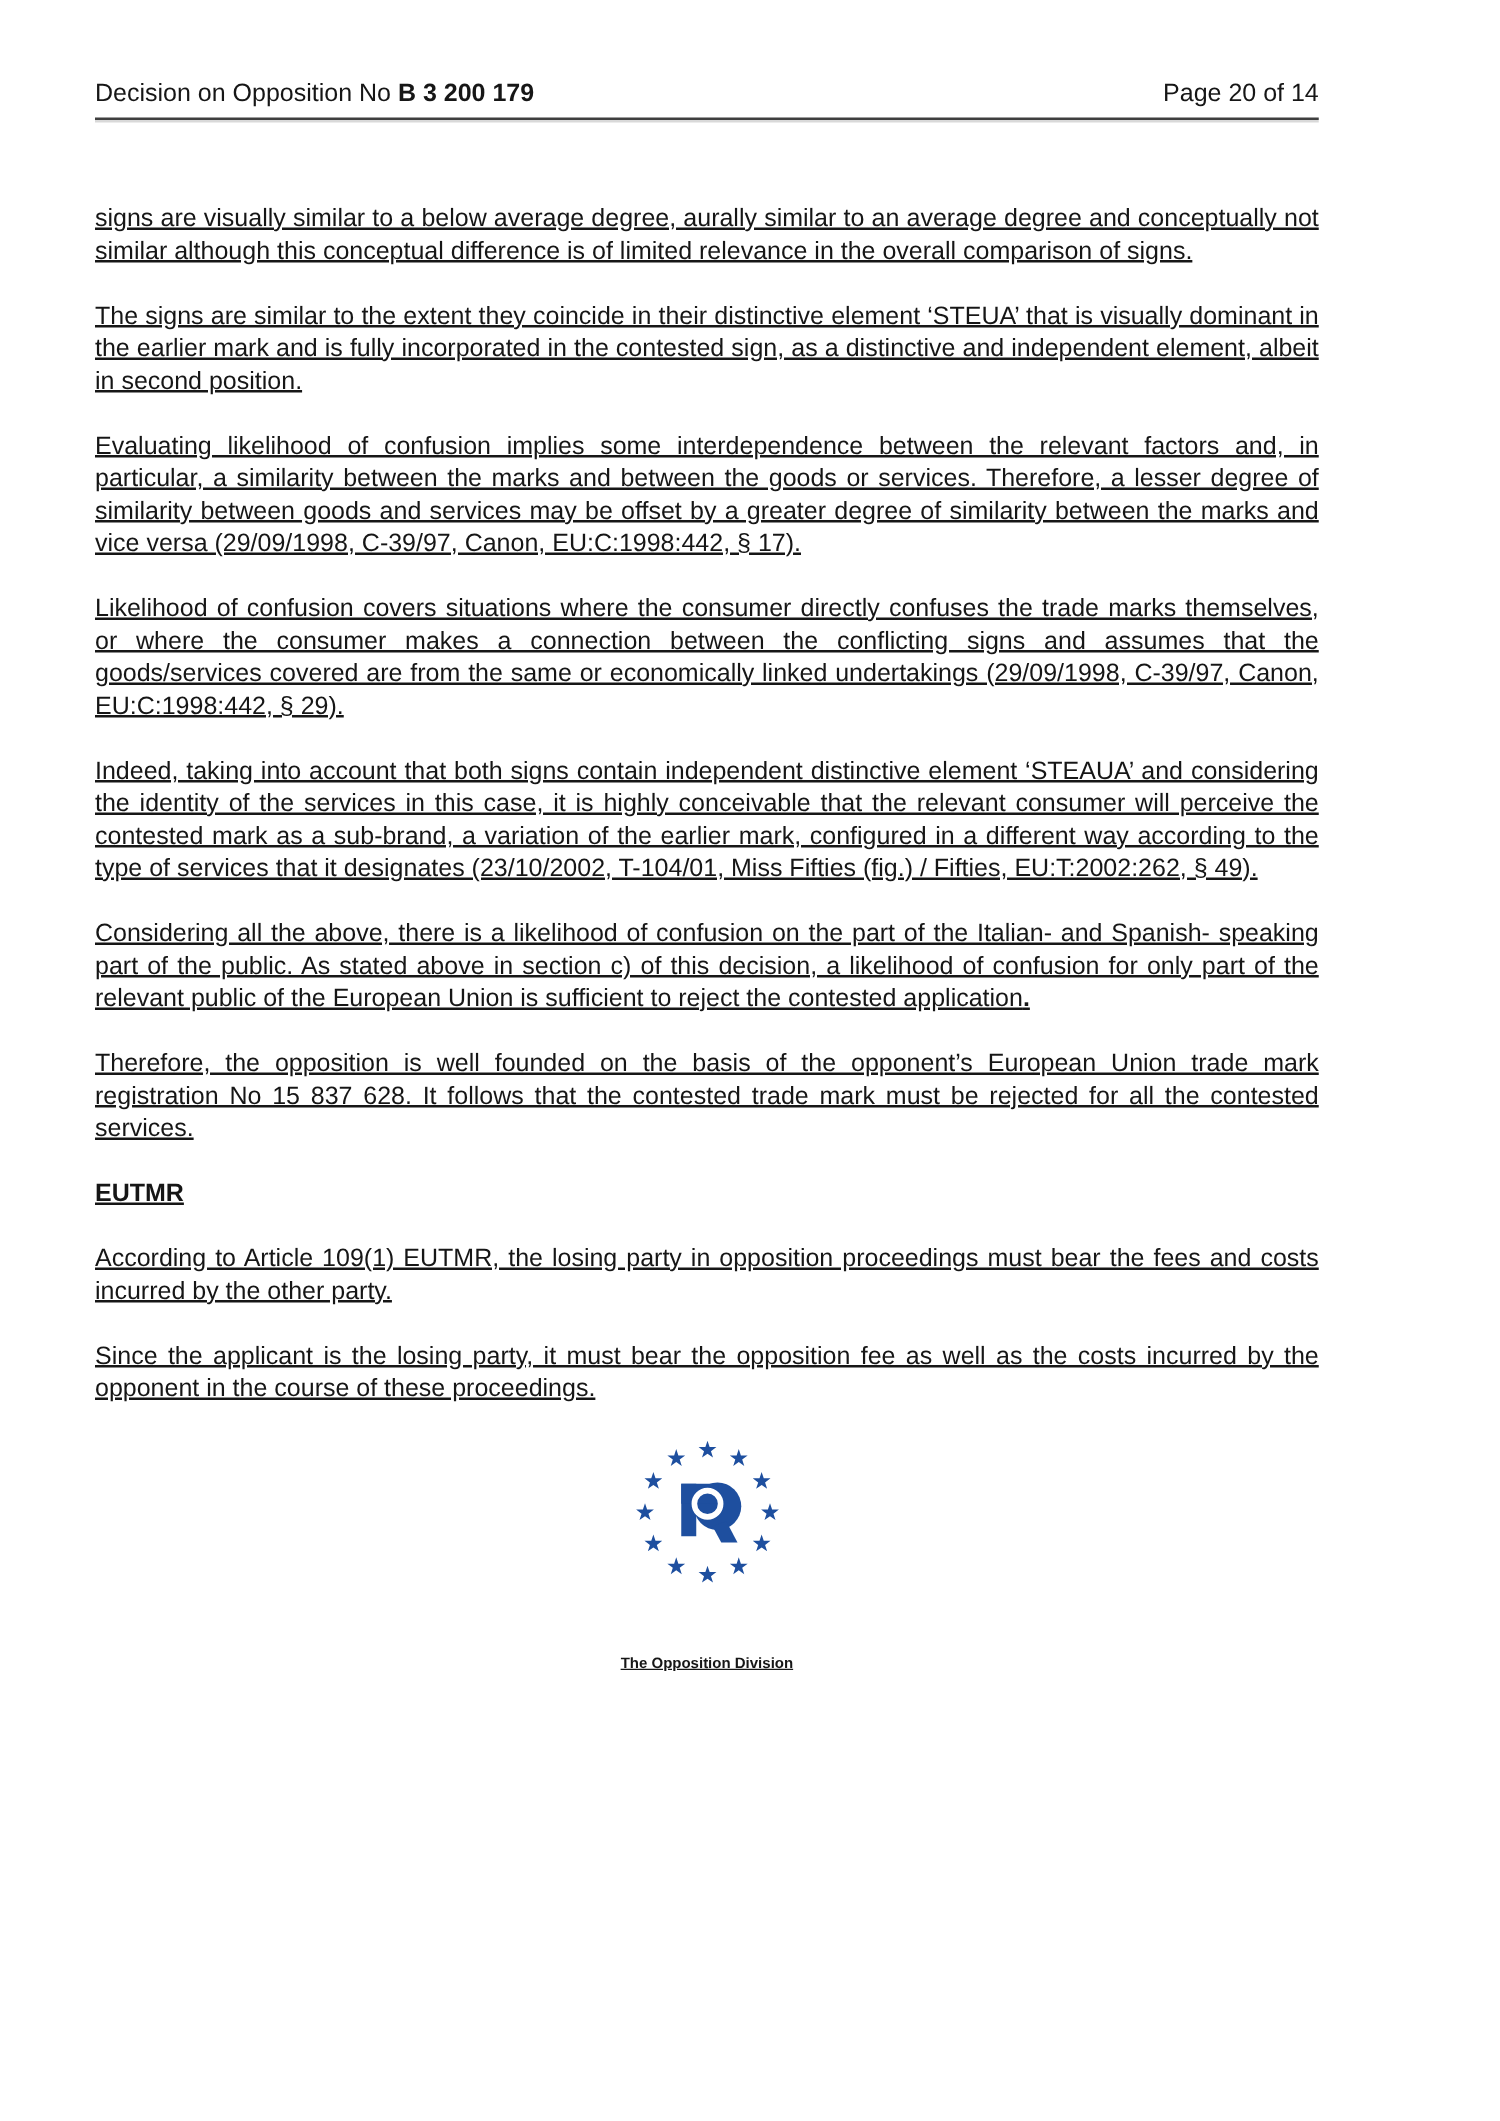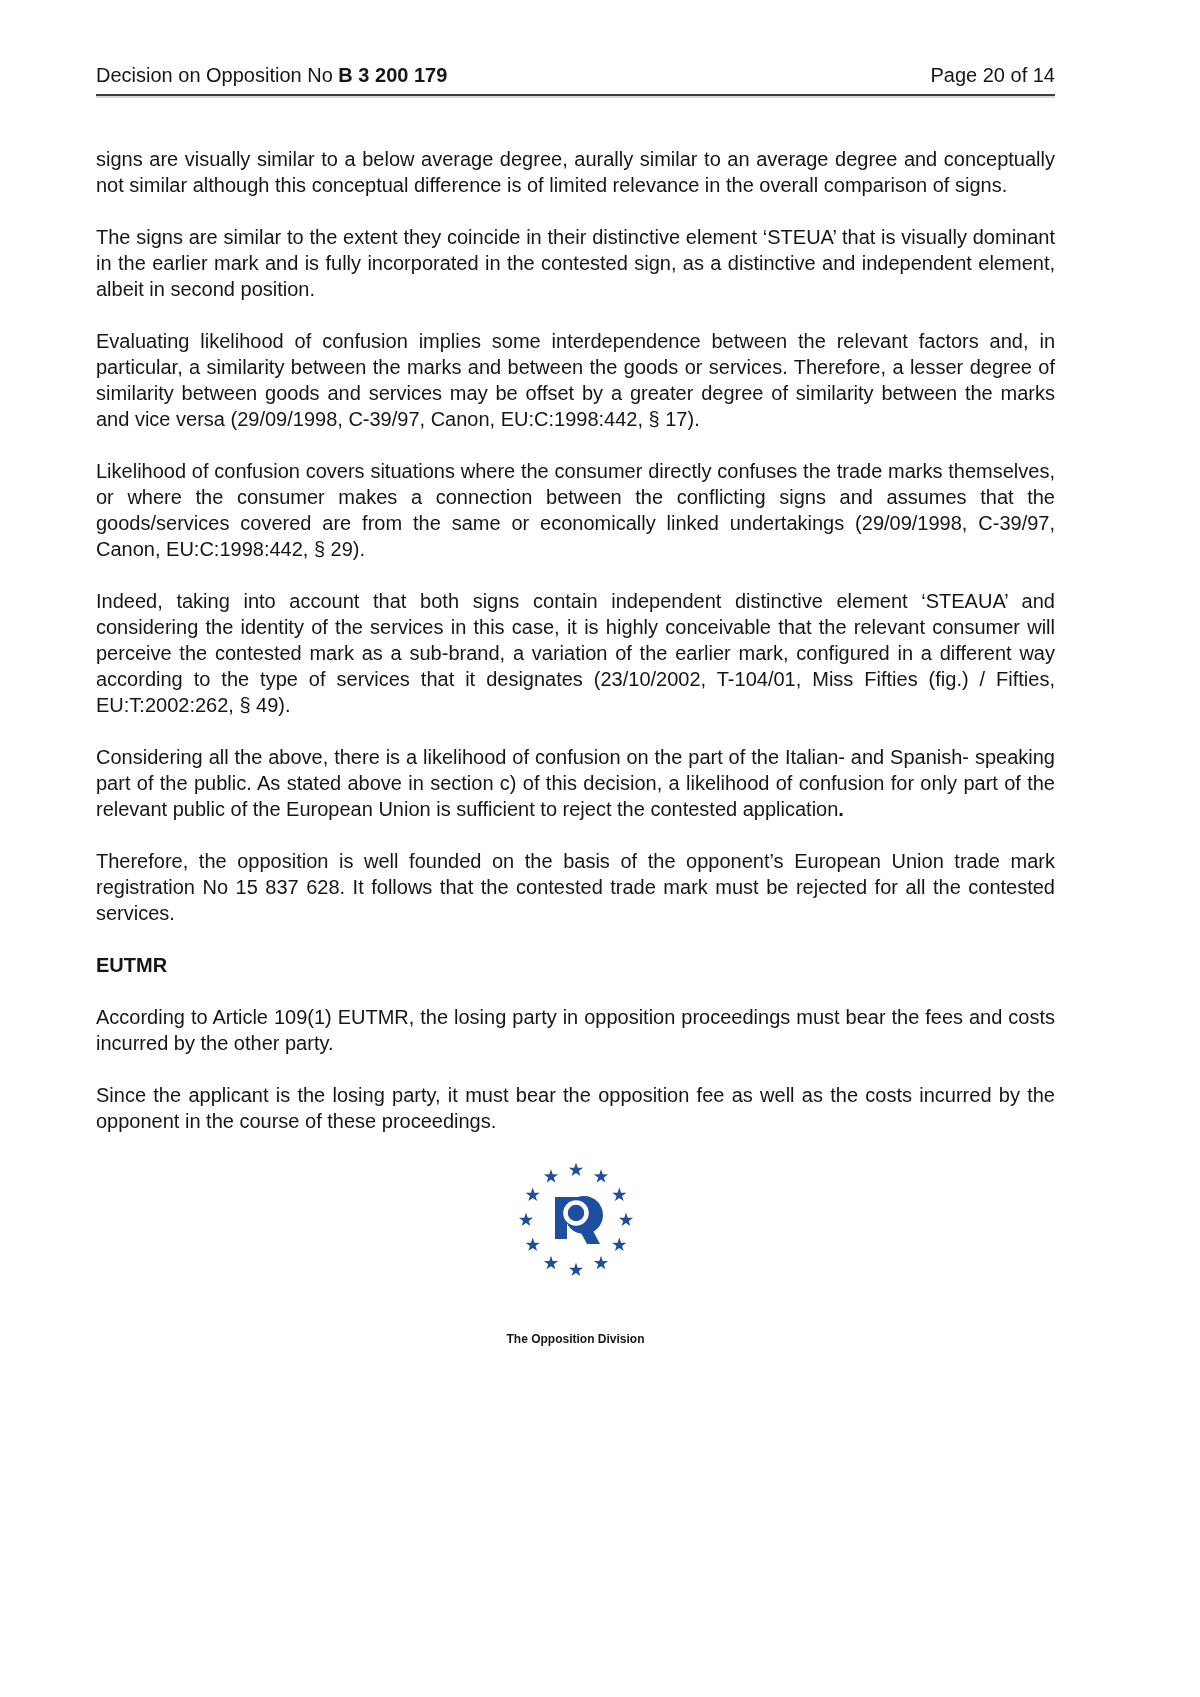--- a/index.html
+++ b/index.html
@@ -6,38 +6,39 @@
   body {
     width: 1200px; height: 1697px;
     font-family: "Liberation Sans", "DejaVu Sans", sans-serif;
     color: #161616;
     position: relative;
     overflow: hidden;
   }
   .page {
     box-sizing: border-box;
     width: 1200px; height: 1697px;
-    padding: 62px 145px 0 96px;
+    padding: 62px 145px 0 76px;
   }
   .header-row {
     display: flex;
     justify-content: space-between;
     align-items: baseline;
     font-size: 20px;
     line-height: 26px;
     padding-bottom: 6px;
     border-bottom: 2px solid #3f3f3f;
     box-shadow: 0 2px 0 rgba(0,0,0,0.15);
   }
   .doc-title b { font-weight: bold; }
   .content {
-    margin-top: 50px;
+    margin-top: 66px;
     font-size: 20px;
     line-height: 26px;
     text-align: justify;
+    text-decoration: underline;
   }
   p.para { margin: 0 0 26px 0; }
   h2.costs-heading {
     font-size: 20px;
     line-height: 26px;
     font-weight: bold;
     margin: 18px 0 26px 0;
     text-align: left;
   }
   .logo-wrap {

